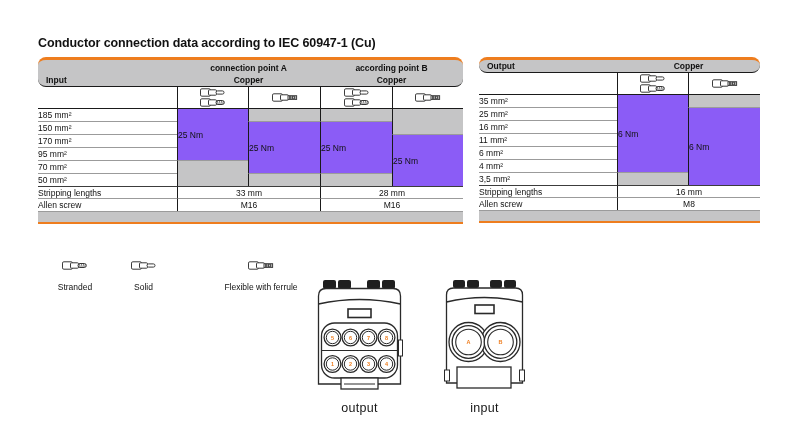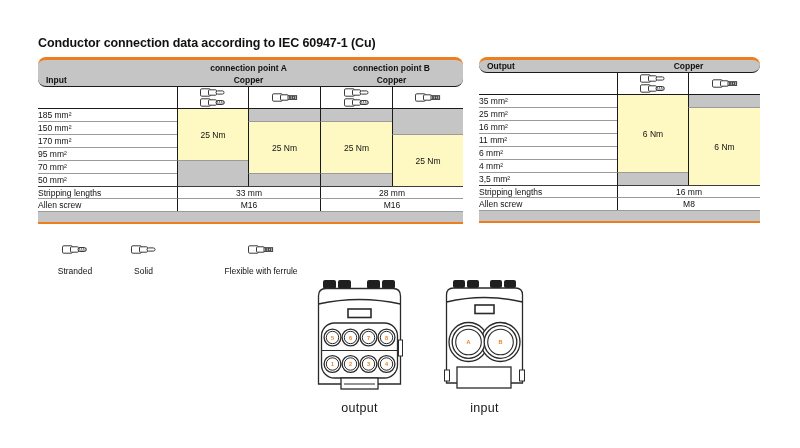--- a/index.html
+++ b/index.html
@@ -14,51 +14,51 @@
   .hcell{box-sizing:border-box;font-weight:700;font-size:8.5px;line-height:11px;text-align:center;white-space:nowrap;overflow:visible;}
   .rowhdr{text-align:left;padding-left:8px;}
 
   table.grid{border-collapse:separate;border-spacing:0;table-layout:fixed;}
   table.grid td{box-sizing:border-box;padding:0;font-size:8.5px;color:#111;}
   .vl{border-left:1px solid #1a1a1a;}
   .icon-cell{height:22px;border-bottom:1px solid #1a1a1a;vertical-align:middle;text-align:center;}
   .icon-stack{display:flex;flex-direction:column;align-items:center;gap:1px;line-height:0;}
   .cicon{display:block;line-height:0;}
   .size-label{height:12px;line-height:12px;text-align:left;padding-left:8px;border-bottom:1px solid #9b9b9b;vertical-align:middle;white-space:nowrap;}
-  .torque{text-align:center;vertical-align:middle;background:#fef9c3;border-bottom:1px solid #9b9b9b;}
+  .torque{text-align:left;vertical-align:middle;background:#8b5cf6;border-bottom:1px solid #9b9b9b;}
   .blocked{background:var(--gray);border-bottom:1px solid #9b9b9b;}
   .no-bb{border-bottom:none !important;}
   .strip{height:13px;border-top:1px solid #3c3c3c;border-bottom:1px solid #9b9b9b;vertical-align:middle;white-space:nowrap;}
   .allen{height:12px;vertical-align:middle;white-space:nowrap;}
   .foot-label{text-align:left;padding-left:8px;}
   .val{text-align:center;}
   .tfootbar{height:10px;background:var(--gray);border-top:1px solid #9b9b9b;border-bottom:2.5px solid var(--accent);box-sizing:content-box;}
 
-  .legend{position:absolute;top:240px;left:0;width:360px;height:34px;}
+  .legend{position:absolute;top:256px;left:0;width:360px;height:34px;}
   .legend-item{position:absolute;top:0;text-align:center;}
   .legend-item .cicon{display:inline-block;}
   .legend-label{margin-top:8px;font-size:8.5px;white-space:nowrap;text-align:center;}
 
   .figure{position:absolute;text-align:center;}
   .caption{margin-top:3px;font-size:12.5px;color:#161616;letter-spacing:0.3px;}
   .portnum{font-weight:700;}
 </style>
 </head>
 <body>
 
 <div class="page">
   <div class="title">Conductor connection data according to IEC 60947-1 (Cu)</div>
 
   <div id="tables-root">
       <div class="ctable" style="left: 38px; top: 57px; width: 425px;">
         <div class="thead">
           <div class="hrow hrow1">
             <div class="hcell" style="width: 139px;"></div>
             <div class="hcell" style="width: 143px;">connection point A</div>
-            <div class="hcell" style="width: 143px;">connection point B</div>
+            <div class="hcell" style="width: 143px;">according point B</div>
           </div>
           <div class="hrow">
             <div class="hcell rowhdr" style="width: 139px;">Input</div>
             <div class="hcell" style="width: 143px;">Copper</div>
             <div class="hcell" style="width: 143px;">Copper</div>
           </div>
         </div>
         <table class="grid" style="width: 425px;">
           <colgroup>
             <col style="width: 139px;">

